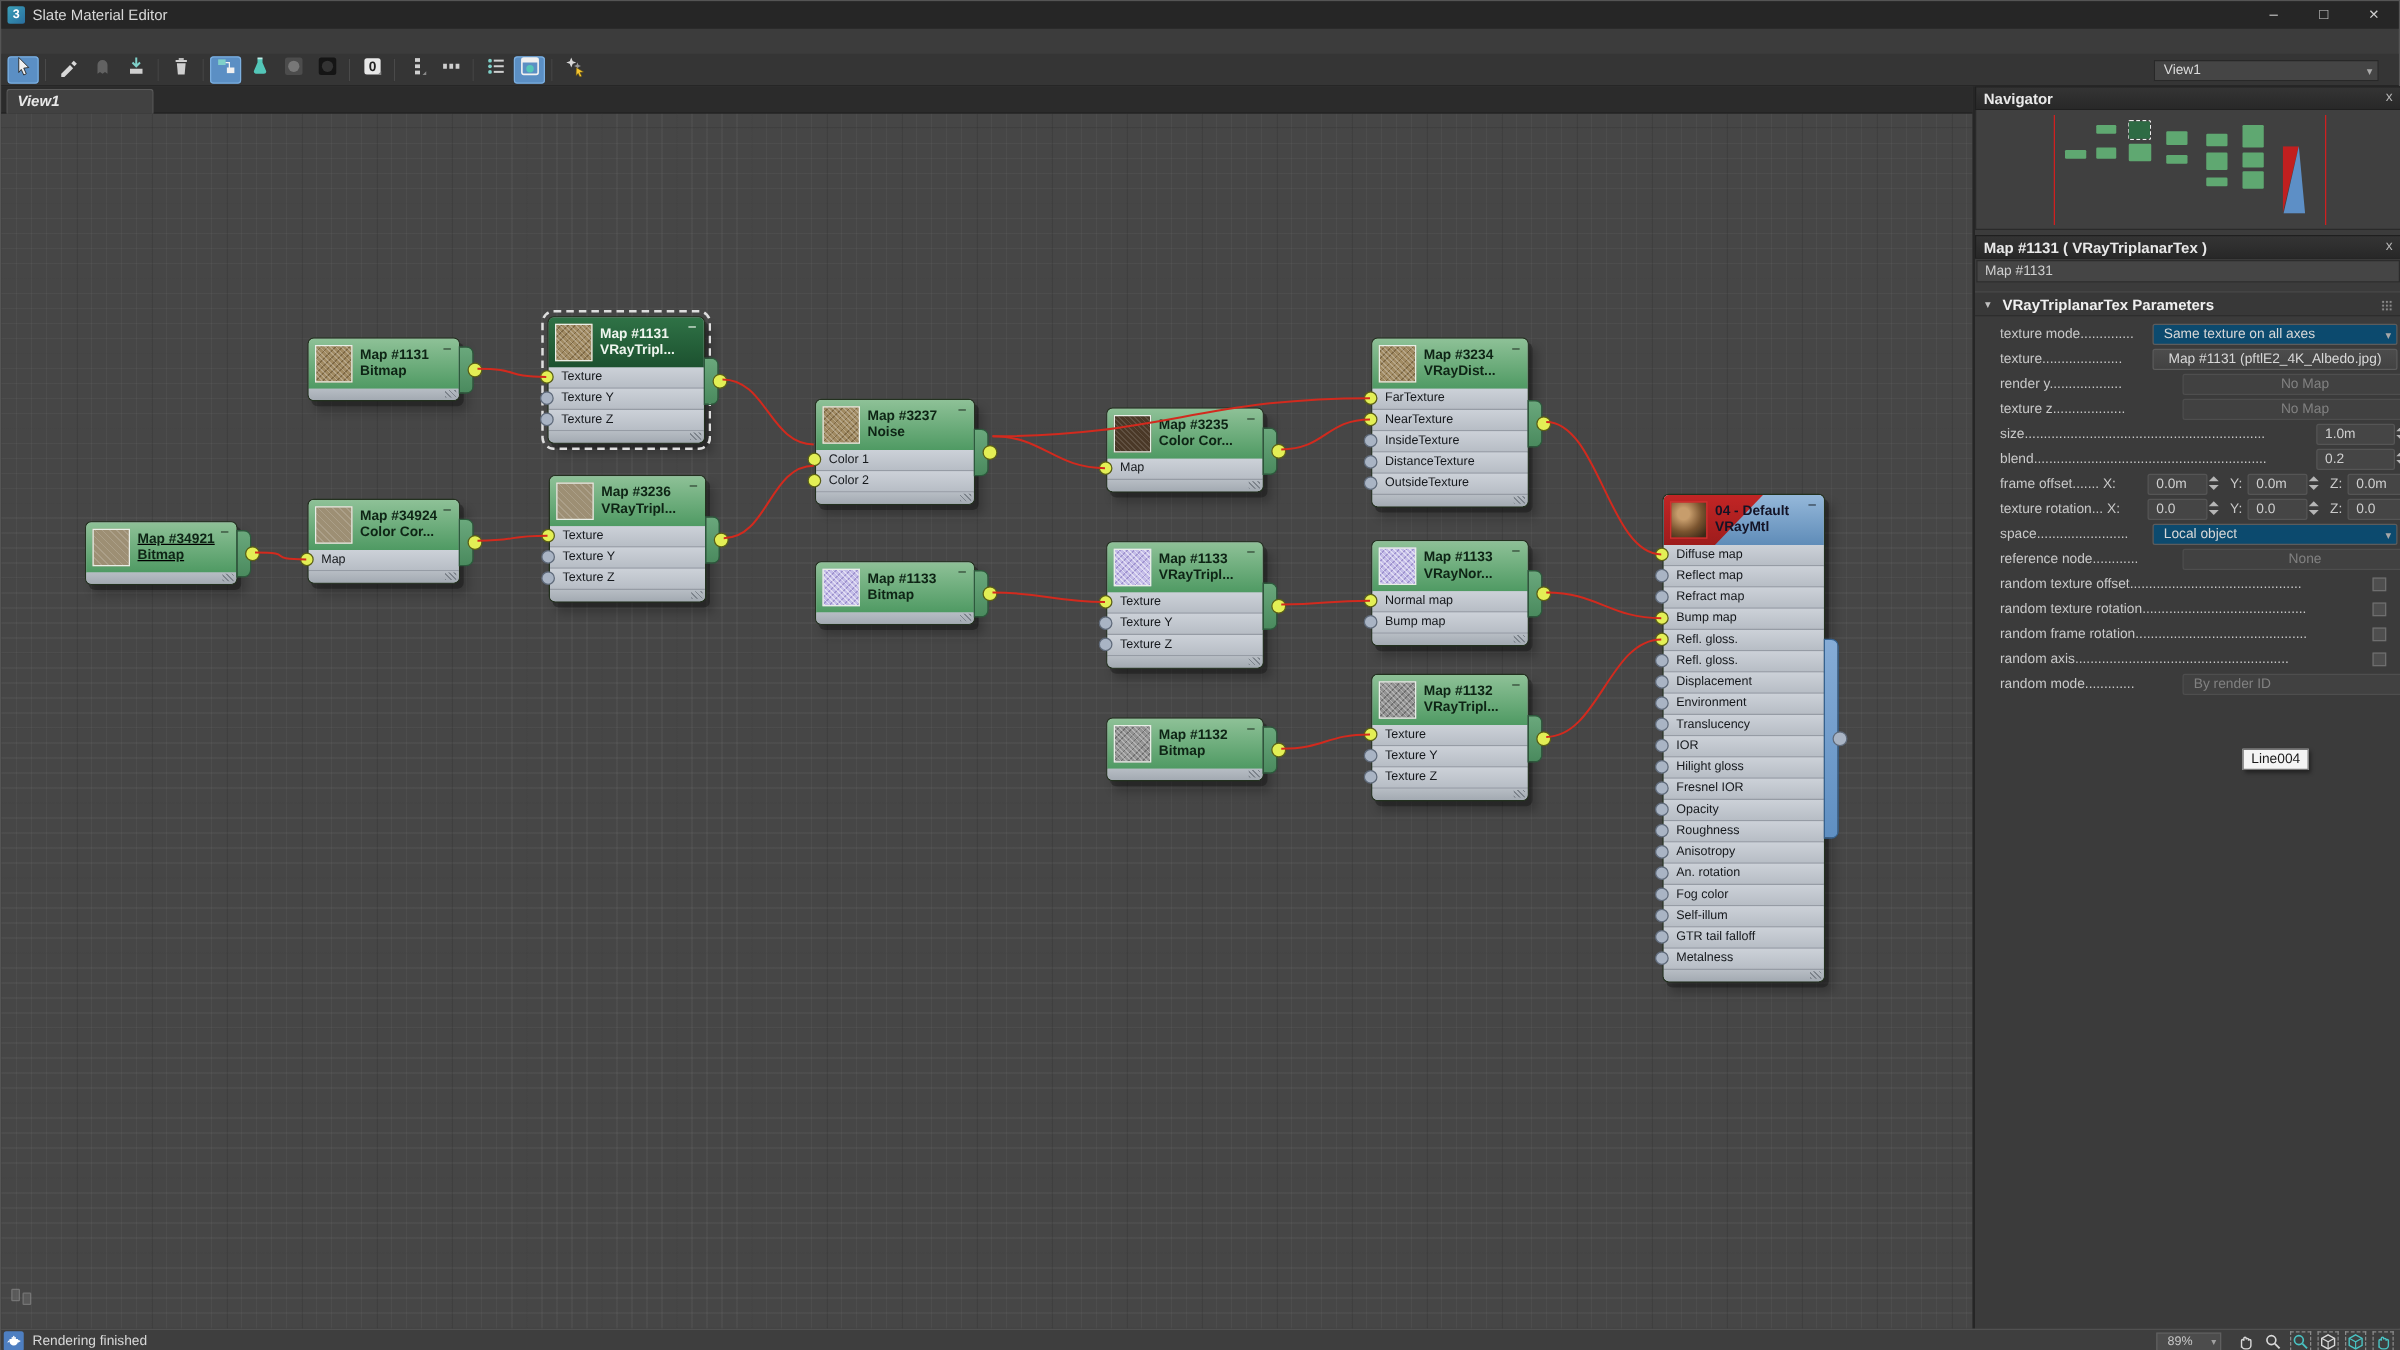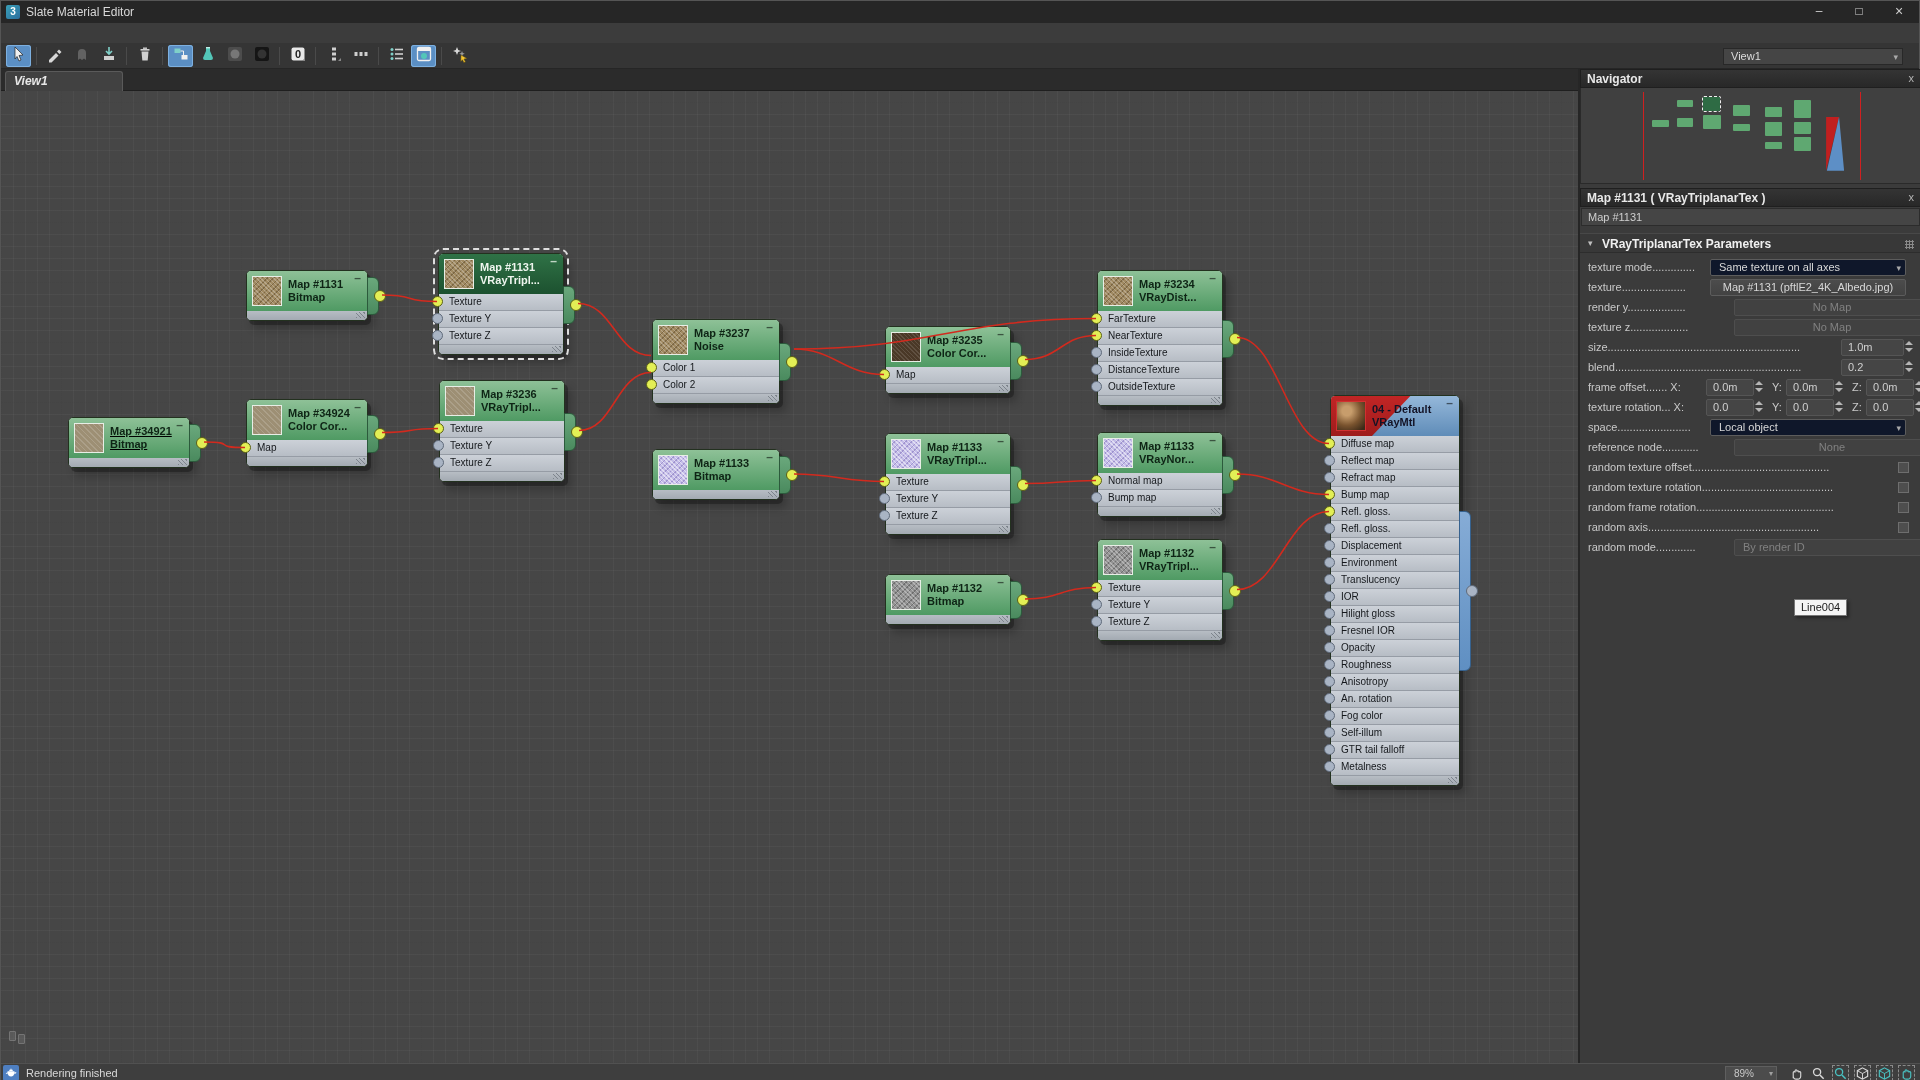--- a/index.html
+++ b/index.html
@@ -105,24 +105,24 @@
 
   #insptitle { margin-top:4px; }
   #namefield { height:18px; margin:1px 1px 0 1px; background:#454545; border:1px solid #2c2c2c;
     color:#cfcfcf; font-size:11px; padding:2px 6px; }
   #rollout { height:20px; margin-top:7px; background:#383838; border-top:1px solid #484848; border-bottom:1px solid #2d2d2d;
     color:#f0f0f0; font-size:12px; font-weight:bold; padding:3px 6px 0 22px; position:relative; }
   #rollout .rarrow { position:absolute; left:8px; top:4px; color:#c0c0c0; font-size:9px; font-weight:normal; }
   #rollout .grip { position:absolute; right:7px; top:6px; width:9px; height:9px;
     background:radial-gradient(circle, #8a8a8a 1px, transparent 1.2px); background-size:3px 3px; }
 
-  #params { padding:5px 6px 0 8px; }
+  #params { padding:5px 6px 0 20px; }
   .prow { position:relative; height:19px; margin-bottom:1px; font-size:11px; color:#c9c9c9; white-space:nowrap; }
   .plabel { position:absolute; left:0; top:3px; overflow:hidden; max-width:334px; }
-  .dropdown, .fieldbtn { position:absolute; left:122px; top:1px; width:196px; height:17px; background:#0f172a;
+  .dropdown, .fieldbtn { position:absolute; left:122px; top:1px; width:196px; height:17px; background:#0c4a6e;
     border:1px solid #5c5c5c; border-radius:2px; color:#d8d8d8; font-size:11px; line-height:15px; padding-left:8px; }
   .fieldbtn { text-align:center; padding-left:0; background:linear-gradient(#4c4c4c,#424242); }
   .disabled-field { color:#818181 !important; background:#414141 !important; border-color:#4e4e4e !important;margin-left:24px; }
   .dropdown .darrow { position:absolute; right:4px; top:1px; color:#a8a8a8; font-size:9px; }
   .numfield { position:absolute; top:1px; height:17px; background:#454545; border:1px solid #555;
     border-radius:2px; color:#cfcfcf; font-size:11px; line-height:15px; padding-left:6px; }
   .spin { position:absolute; top:0px; width:11px; height:17px; }
   .spin::before, .spin::after { content:""; position:absolute; left:2px; border-left:4px solid transparent; border-right:4px solid transparent; }
   .spin::before { top:3px; border-bottom:4px solid #b5b5b5; }
   .spin::after  { bottom:3px; border-top:4px solid #b5b5b5; }

